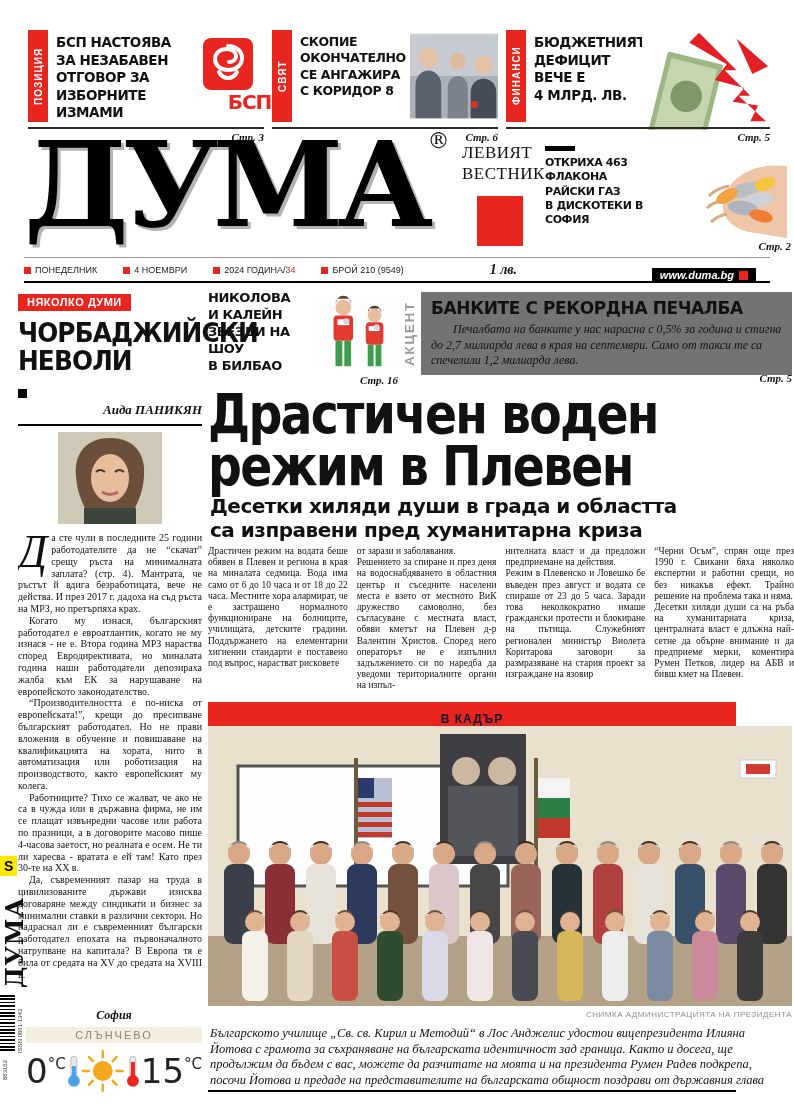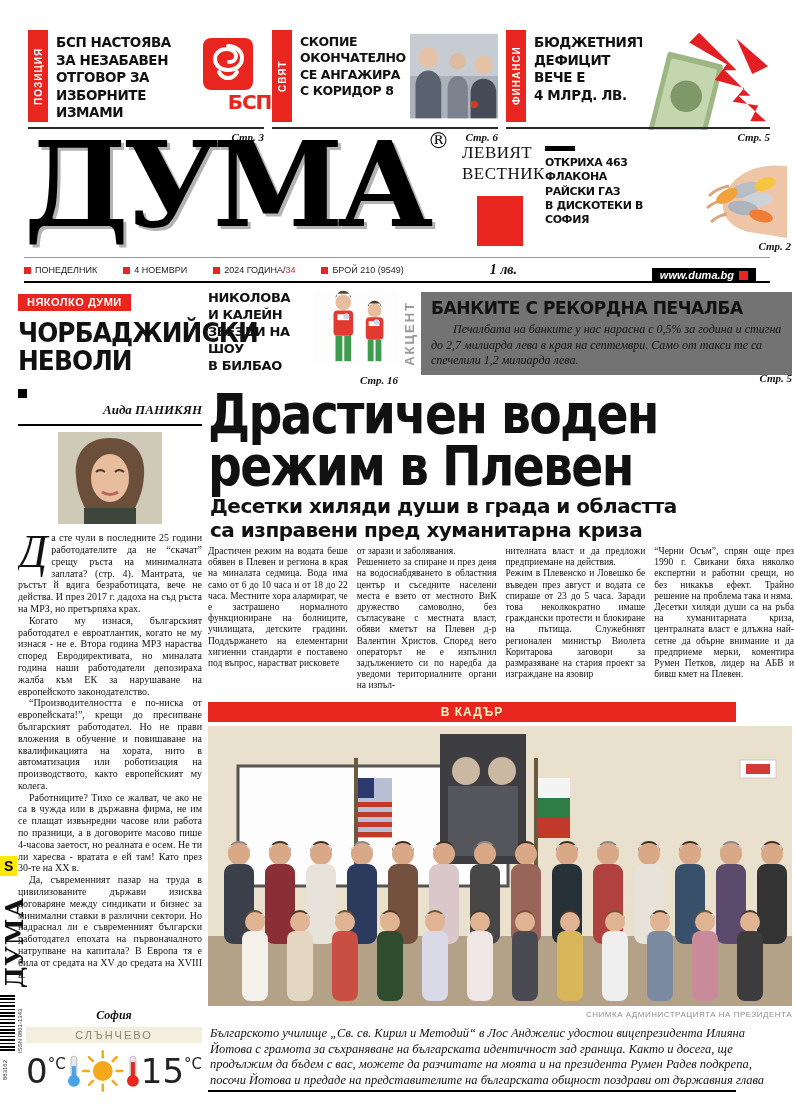--- a/index.html
+++ b/index.html
@@ -48,22 +48,22 @@
   .ak-box{background:#737373;padding:6px 10px;}
   .ak-head{font-family:"DejaVu Sans",sans-serif;font-weight:800;font-size:17px;letter-spacing:-.4px;}
   .ak-text{font-family:"Liberation Serif",serif;font-style:italic;font-size:12px;line-height:1.3;margin-top:4px;text-indent:22px;}
   
   .headline{font-family:"DejaVu Sans",sans-serif;font-weight:800;font-size:55px;line-height:.95;
             letter-spacing:-2px;white-space:pre-line;transform:scaleX(.86);transform-origin:left top;}
   .subhead{font-family:"DejaVu Sans",sans-serif;font-weight:bold;font-size:20px;line-height:1.2;letter-spacing:-.5px;}
   .cols{display:flex;gap:9px;}
   .col{width:140px;font-family:"Liberation Serif",serif;font-size:9.5px;line-height:1.18;
        text-align:justify;white-space:pre-line;overflow:hidden;height:152px;}
-  .kadar{background:#e8251f;color:#fef9c3;font-weight:bold;font-size:12px;letter-spacing:1px;
-         text-align:center;padding:3px 0;}
+  .kadar{background:#e8251f;color:#0f172a;font-weight:bold;font-size:12px;letter-spacing:1px;
+         text-align:center;padding:10px 0;}
   .credit{font-size:8px;color:#8d8d8d;letter-spacing:.5px;text-align:right;}
   .caption{font-family:"Liberation Serif",serif;font-style:italic;font-size:12.5px;line-height:1.25;}
   
   .spine-title{writing-mode:vertical-rl;transform:rotate(180deg);font-family:"DejaVu Serif",serif;
                font-weight:bold;font-size:24px;letter-spacing:1px;}
   .badge{background:#ffe900;color:#000;font-weight:bold;font-size:14px;padding:2px 4px;}
   .barcode{width:15px;height:58px;background:repeating-linear-gradient(to bottom,#000 0 1.5px,#fff 1.5px 3.4px);}
   .issn{writing-mode:vertical-rl;transform:rotate(180deg);font-size:6px;color:#333;}
   .hairline{border-top:1px solid #999;}
   .blackrule{border-top:2.5px solid #000;}
@@ -245,21 +245,21 @@
       <svg width="16" height="34" viewBox="0 0 16 34">
         <rect x="5" y="2" width="6" height="22" rx="3" fill="#e8e8e8" stroke="#bbb"></rect>
         <rect x="6" y="8" width="4" height="16" fill="#e8251f"></rect>
         <circle cx="8" cy="27" r="6" fill="#e8251f"></circle>
       </svg>
       <span class="wx-temp"><span>15</span><span class="deg">°C</span></span>
     </div>
   </div>
 
   <div class="abs" style="left:208px;top:290px;width:190px;">
-    <div style="display:flex;">
+    <div style="display:flex;align-items:center;">
       <div class="thead" style="padding:0;font-size:13px;width:106px;flex:none;">НИКОЛОВА
 И КАЛЕЙН
 ЗВЕЗДИ НА ШОУ
 В БИЛБАО</div>
       <svg width="86" height="74" viewBox="0 0 86 74">
         <rect width="86" height="74" fill="#fdfdfd"></rect>
         <circle cx="30" cy="12" r="8" fill="#e7bd9e"></circle>
           <path d="M22 8a8 8 0 0 1 16 0l-2-5h-12z" fill="#5a4330"></path>
         <rect x="20" y="20" width="20" height="26" rx="4" fill="#e23a30"></rect>
         <rect x="24" y="24" width="12" height="6" fill="#fff"></rect>

